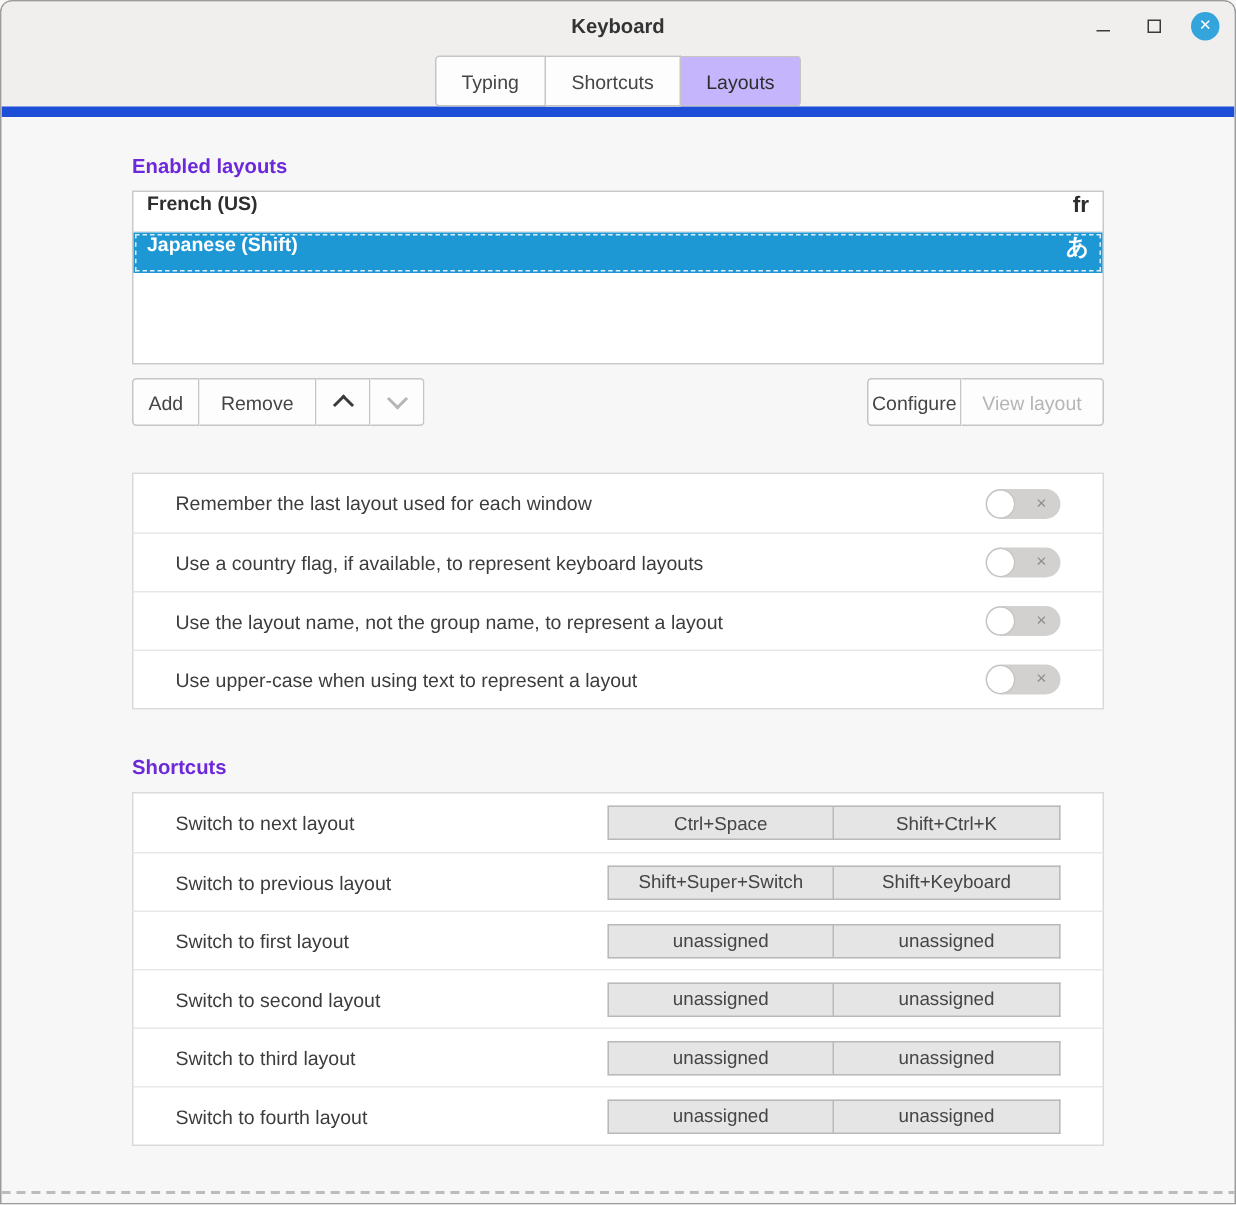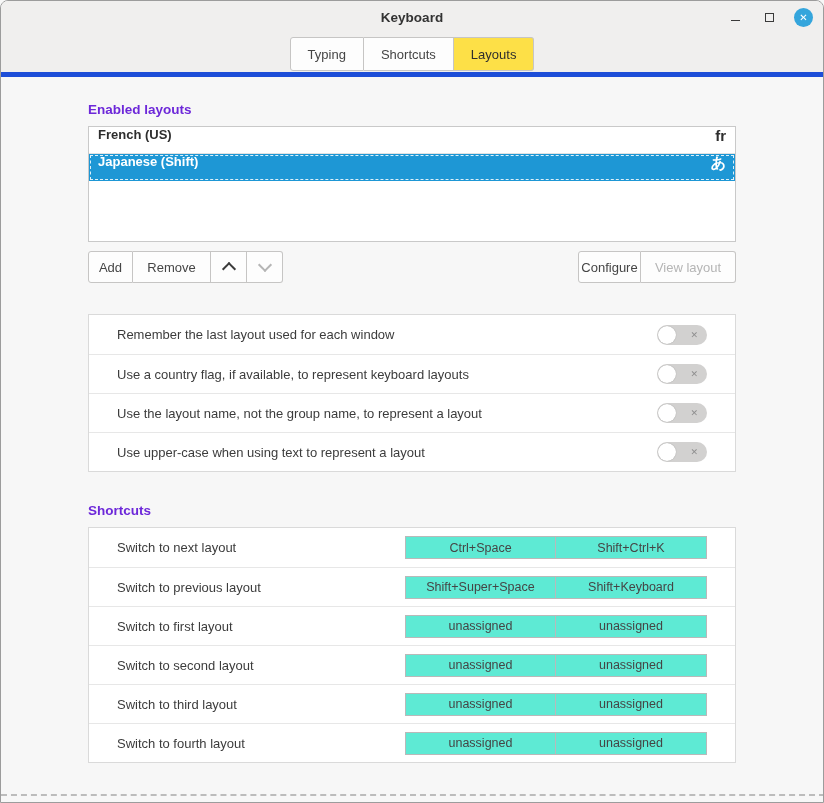--- a/index.html
+++ b/index.html
@@ -15,42 +15,42 @@
     width: 824px; height: 803px;
     border: 1px solid #9c9c9c;
     border-radius: 8px 8px 0 0;
     background: #f7f7f7;
     overflow: hidden;
     display: flex; flex-direction: column;
   }
   
   .header {
     background: #f0efee;
-    border-bottom: 5px solid #1d4ed8;
+    border-bottom: 7px solid #1d4ed8;
     flex: 0 0 76px;
     position: relative;
   }
   .titlebar { height: 33px; position: relative; display: flex; align-items: center; justify-content: center; }
   .title { font-weight: bold; font-size: 13.5px; color: #333; }
   .win-controls { position: absolute; right: 10px; top: 0; height: 33px; display: flex; align-items: center; gap: 16px; }
   .wc-btn { width: 18px; height: 18px; display: flex; align-items: center; justify-content: center; cursor: default; }
   .min-glyph { width: 9px; height: 0; border-bottom: 1.5px solid #3a3a3a; margin-top: 6px; }
   .max-glyph { width: 9px; height: 9px; border: 1.5px solid #3a3a3a; }
   .close-btn { width: 19px; height: 19px; border-radius: 50%; background: #34a5dc; color: #fff; font-size: 10px; font-weight: bold; display: flex; align-items: center; justify-content: center; }
   
   .tabbar { display: flex; justify-content: center; padding-top: 3px; }
   .tab {
     height: 34px; padding: 0 17px; background: #fdfdfd;
     border: 1px solid #c6c5c4; border-left: none;
     display: flex; align-items: center; justify-content: center;
     font-size: 13px; color: #454545; cursor: default; text-align: right;
   }
   .tab:first-child { border-left: 1px solid #c6c5c4; border-radius: 3px 0 0 3px; }
   .tab:last-child { border-radius: 0 3px 3px 0; }
-  .tab.active { background: #fde047; color: #2e2e2e; }
+  .tab.active { background: #c4b5fd; color: #2e2e2e; }
   
   .content { flex: 1; padding: 25px 87px 0 87px; position: relative; }
   .section-heading { font-weight: bold; font-size: 13.5px; color: #6d28d9; margin-bottom: 9px; }
   
   .layout-list {
     background: #fff; border: 1px solid #c9c9c9; height: 116px; margin-bottom: 9px;
     display: flex; flex-direction: column;
   }
   .layout-row {
     height: 27px; flex: 0 0 27px; display: flex; align-items: flex-start;
@@ -103,21 +103,21 @@
     position: absolute; left: 1px; top: 1px; width: 18px; height: 18px;
     border-radius: 50%; background: #fff; box-shadow: 0 0 1px rgba(0,0,0,.35);
   }
   .toggle .off-x {
     position: absolute; right: 9px; top: 50%; transform: translateY(-50%);
     font-size: 9px; color: #8f8f8f; font-weight: bold;
   }
   
   .kb-group { display: flex; }
   .kb-cell {
-    width: 151px; height: 23px; background: #5eead4; border: 1px solid #b9b9b9;
+    width: 151px; height: 23px; background: #e5e5e5; border: 1px solid #b9b9b9;
     display: flex; align-items: center; justify-content: center;
     font-size: 12.5px; color: #454545; cursor: default;
   }
   .kb-cell + .kb-cell { border-left: none; }
   
   .bottom-dash {
     position: absolute; left: 0; bottom: 6px; width: 824px;
     border-top: 2px dashed #bcbcbc;
   }
 </style>
@@ -219,21 +219,21 @@
       <div class="box-row">
         <span class="row-label">Switch to next layout</span>
         <div class="kb-group">
           <div class="kb-cell">Ctrl+Space</div>
           <div class="kb-cell">Shift+Ctrl+K</div>
         </div>
       </div>
       <div class="box-row">
         <span class="row-label">Switch to previous layout</span>
         <div class="kb-group">
-          <div class="kb-cell">Shift+Super+Space</div>
+          <div class="kb-cell">Shift+Super+Switch</div>
           <div class="kb-cell">Shift+Keyboard</div>
         </div>
       </div>
       <div class="box-row">
         <span class="row-label">Switch to first layout</span>
         <div class="kb-group">
           <div class="kb-cell">unassigned</div>
           <div class="kb-cell">unassigned</div>
         </div>
       </div>

